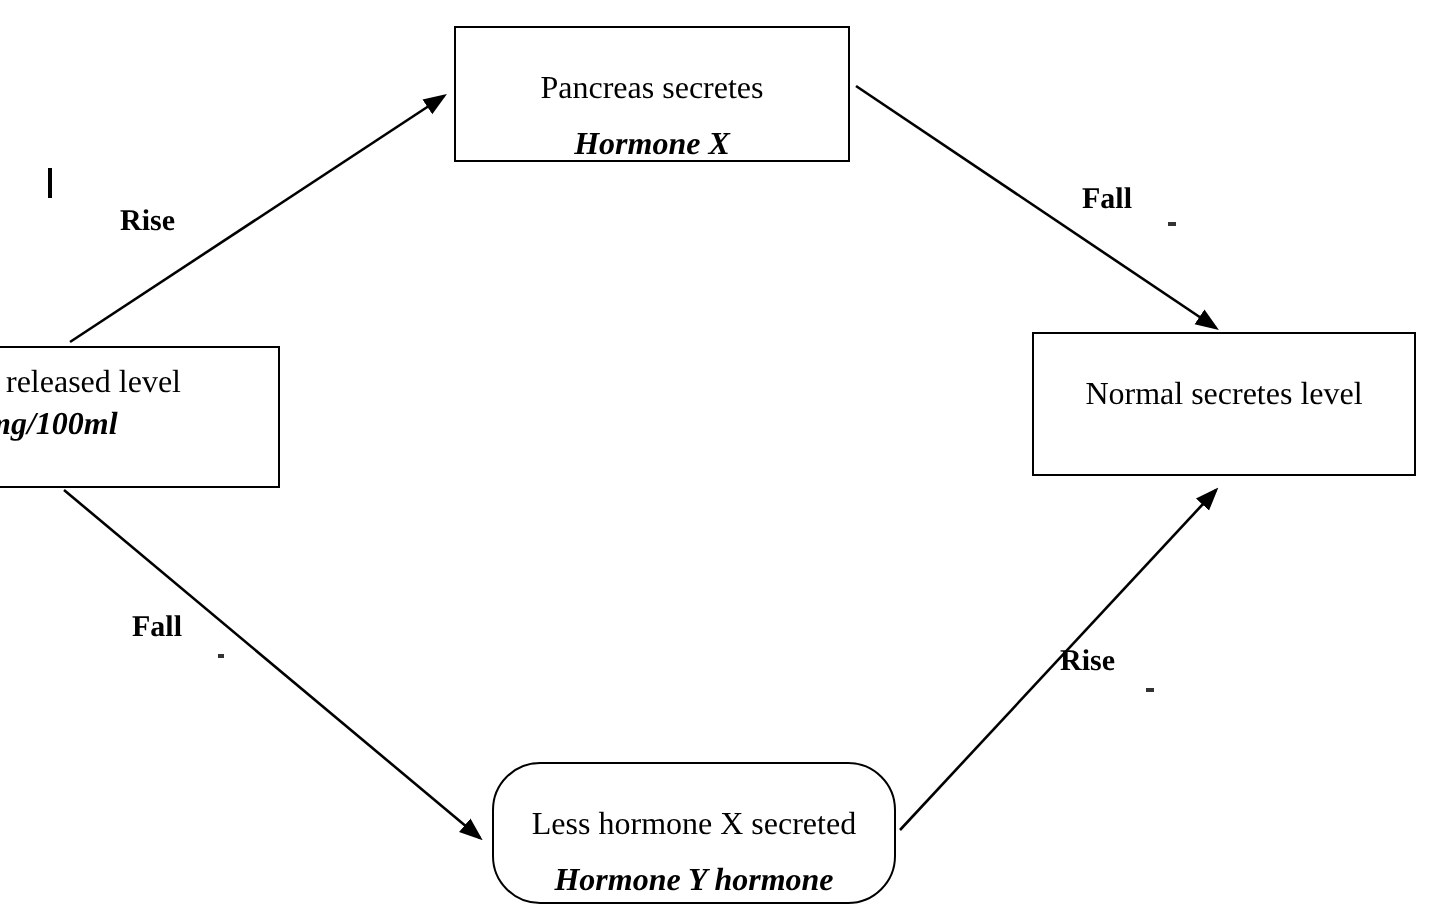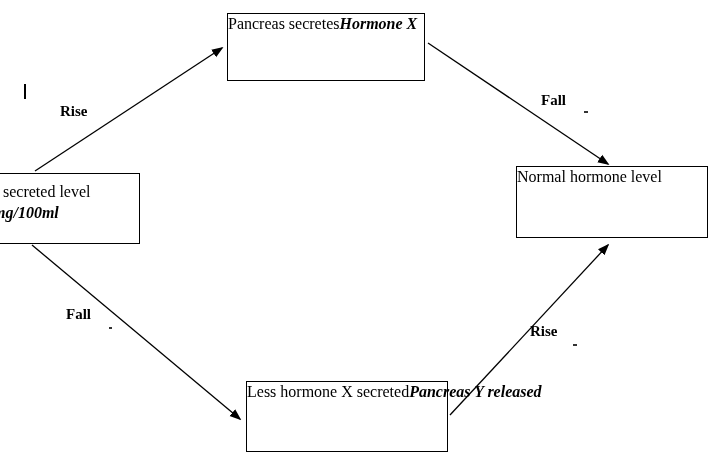--- a/index.html
+++ b/index.html
@@ -30,40 +30,40 @@
   .node-box {
     position: absolute;
     border: 1.5px solid #000000;
     background: #ffffff;
     box-sizing: border-box;
     font-size: 16px;
     line-height: 19px;
   }
   .node-box.centered {
     display: flex;
-    flex-direction: row;
-    align-items: flex-start;
-    padding-top: 0;
+    flex-direction: column;
+    align-items: center;
+    padding-top: 21px;
   }
   .node-line1 {
     font-weight: normal;
     margin-bottom: 9px;
     white-space: nowrap;
   }
   .node-line2 {
     font-weight: bold;
     white-space: nowrap;
     font-style: italic;
   }
   
   #node-pancreas { left: 227px; top: 13px; width: 198px; height: 68px; }
   
   #node-normal-glucose { left: 516px; top: 166px; width: 192px; height: 72px; }
   
-  #node-less-hormone { left: 246px; top: 381px; width: 202px; height: 71px; }
+  #node-less-hormone { left: 246px; top: 381px; width: 202px; height: 71px; border-radius: 24px; }
   
   #node-glucose-left { left: -62px; top: 173px; width: 202px; height: 71px; }
   #node-glucose-left .node-line1 {
     position: absolute;
     left: 64px;
     top: 8px;
     margin: 0;
   }
   #node-glucose-left .node-line2 {
     position: absolute;
@@ -113,31 +113,31 @@
     <line x1="32" y1="245" x2="240" y2="419" marker-end="url(#ah)"></line>
     <line x1="450" y1="415" x2="608" y2="245" marker-end="url(#ah)"></line>
   </svg>
 
   <div id="node-pancreas" class="node-box centered">
     <span class="node-line1">Pancreas secretes</span>
     <span class="node-line2">Hormone X</span>
   </div>
 
   <div id="node-glucose-left" class="node-box">
-    <span class="node-line1">secreted level</span>
+    <span class="node-line1">released level</span>
     <span class="node-line2">mg/100ml</span>
   </div>
 
   <div id="node-normal-glucose" class="node-box centered">
-    <span class="node-line1">Normal hormone level</span>
+    <span class="node-line1">Normal secretes level</span>
   </div>
 
   <div id="node-less-hormone" class="node-box centered">
     <span class="node-line1">Less hormone X secreted</span>
-    <span class="node-line2">Pancreas Y released</span>
+    <span class="node-line2">Hormone Y hormone</span>
   </div>
 
   <span id="label-rise-upper" class="edge-label">Rise</span>
   <span id="label-fall-upper" class="edge-label">Fall</span>
   <span id="label-fall-lower" class="edge-label">Fall</span>
   <span id="label-rise-lower" class="edge-label">Rise</span>
 
   <div class="stray-bar"></div>
   <div id="stray-dot-1" class="stray-dot"></div>
   <div id="stray-dot-2" class="stray-dot"></div>

